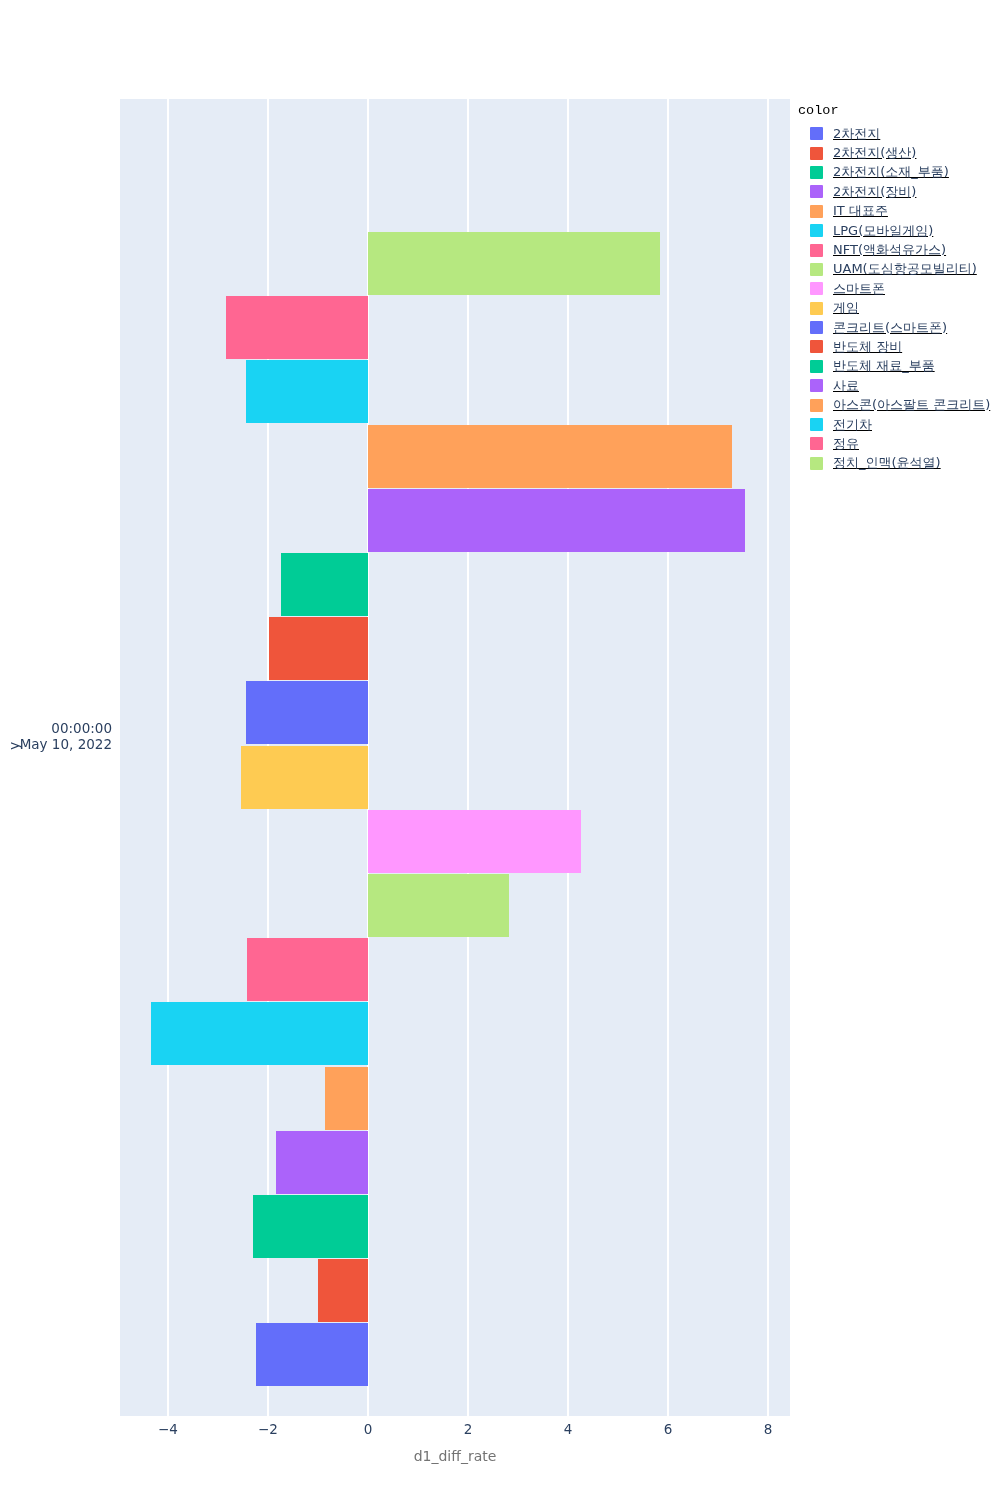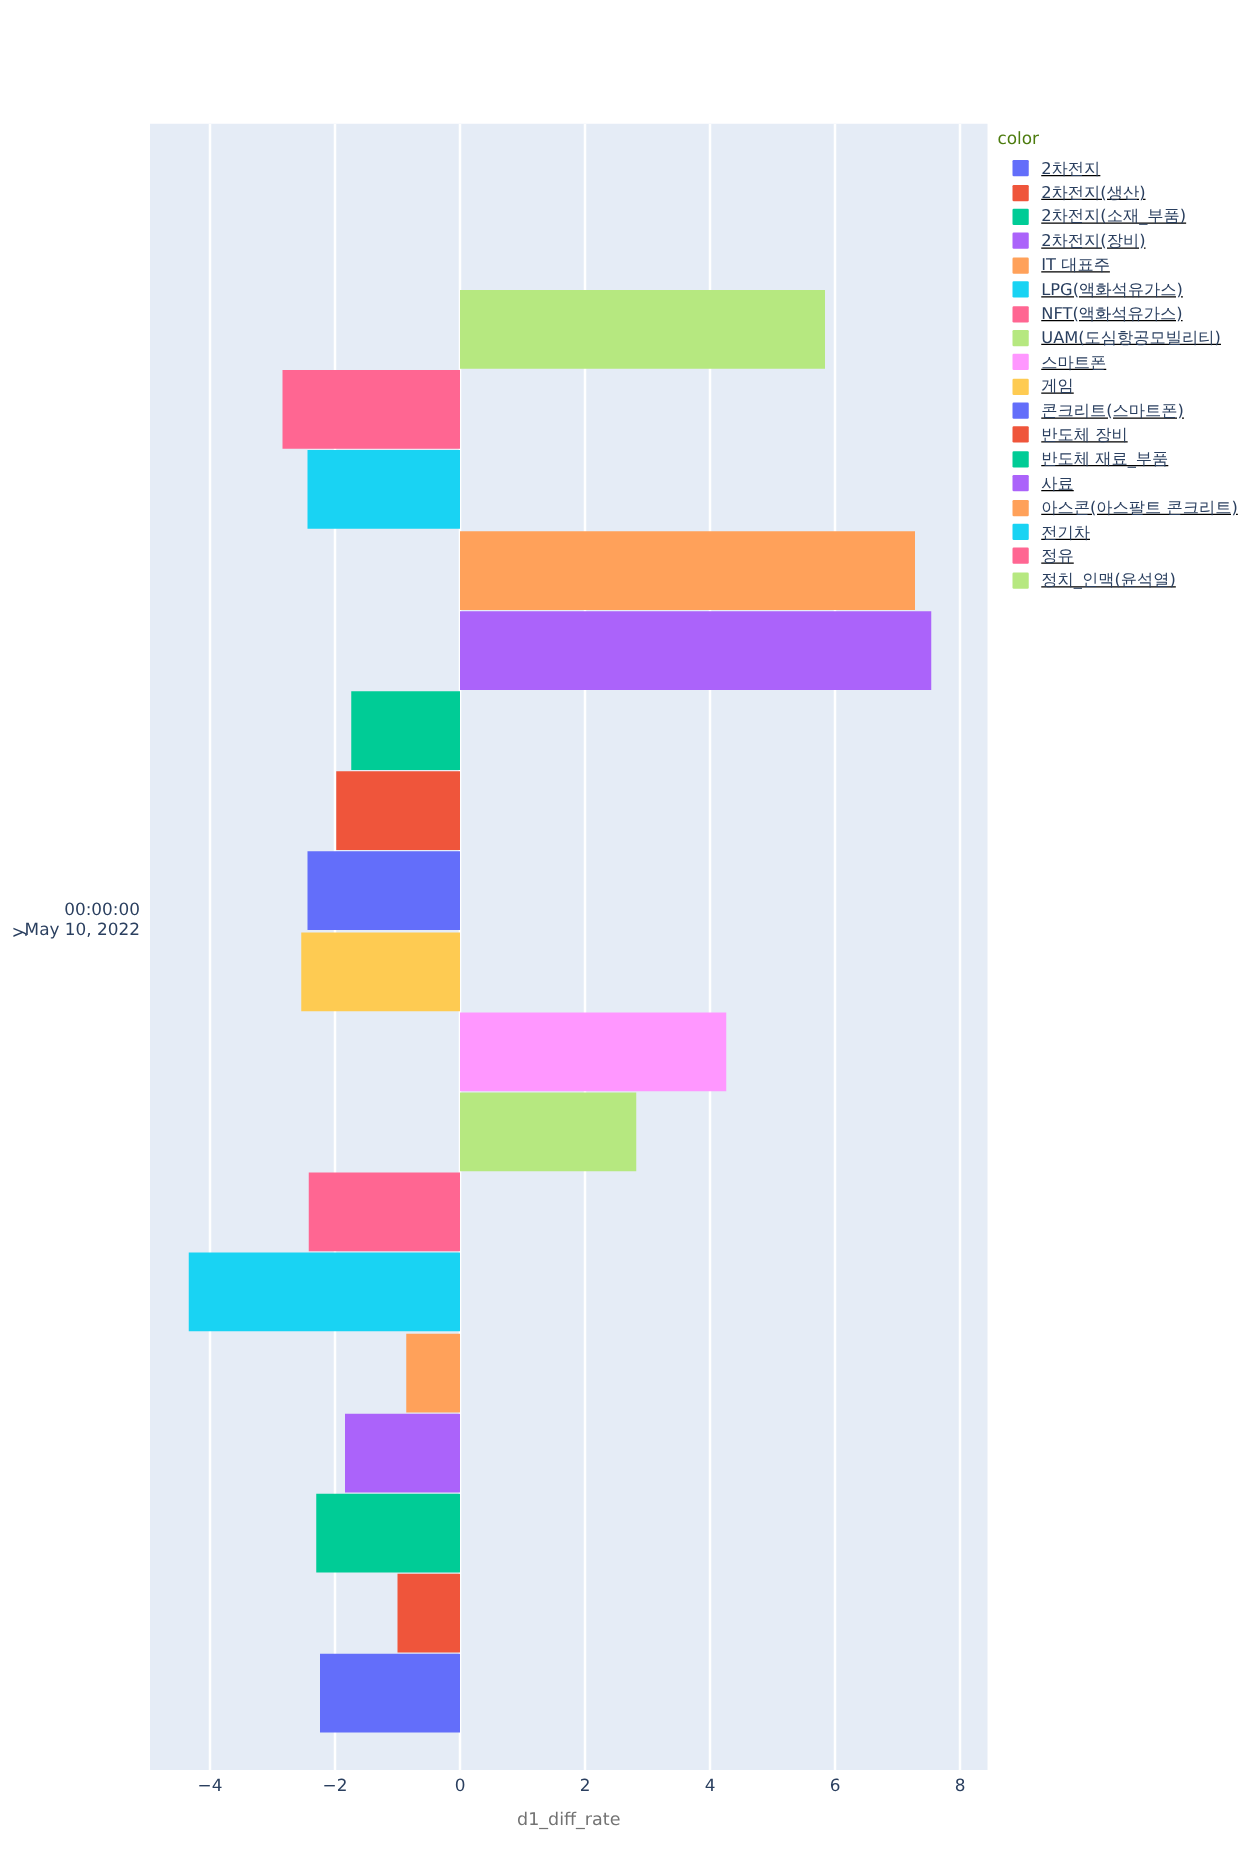--- a/index.html
+++ b/index.html
@@ -94,23 +94,24 @@
   }
   
   #legend {
     position: absolute;
     left: 798px;
     top: 103px;
     width: 200px;
   }
   #legend-title {
     font-size: 13.5px;
-    color: #4d7c0f;
+    color: #000000;
     margin-bottom: 6px;
     padding-left: 0px;
+    font-family: Liberation Mono, monospace;
   }
   .legend-item {
     display: flex;
     align-items: center;
     height: 19.4px;
     padding-left: 12px;
     text-decoration: underline;
   }
   .legend-swatch {
     width: 13px;
@@ -197,21 +198,21 @@
         <div class="legend-item">
           <span class="legend-swatch" style="background: rgb(171, 99, 250);"></span>
           <span class="legend-label">2차전지(장비)</span>
         </div>
         <div class="legend-item">
           <span class="legend-swatch" style="background: rgb(255, 161, 90);"></span>
           <span class="legend-label">IT 대표주</span>
         </div>
         <div class="legend-item">
           <span class="legend-swatch" style="background: rgb(25, 211, 243);"></span>
-          <span class="legend-label">LPG(액화석유가스)</span>
+          <span class="legend-label">LPG(모바일게임)</span>
         </div>
         <div class="legend-item">
           <span class="legend-swatch" style="background: rgb(255, 102, 146);"></span>
           <span class="legend-label">NFT(액화석유가스)</span>
         </div>
         <div class="legend-item">
           <span class="legend-swatch" style="background: rgb(182, 232, 128);"></span>
           <span class="legend-label">UAM(도심항공모빌리티)</span>
         </div>
         <div class="legend-item">

